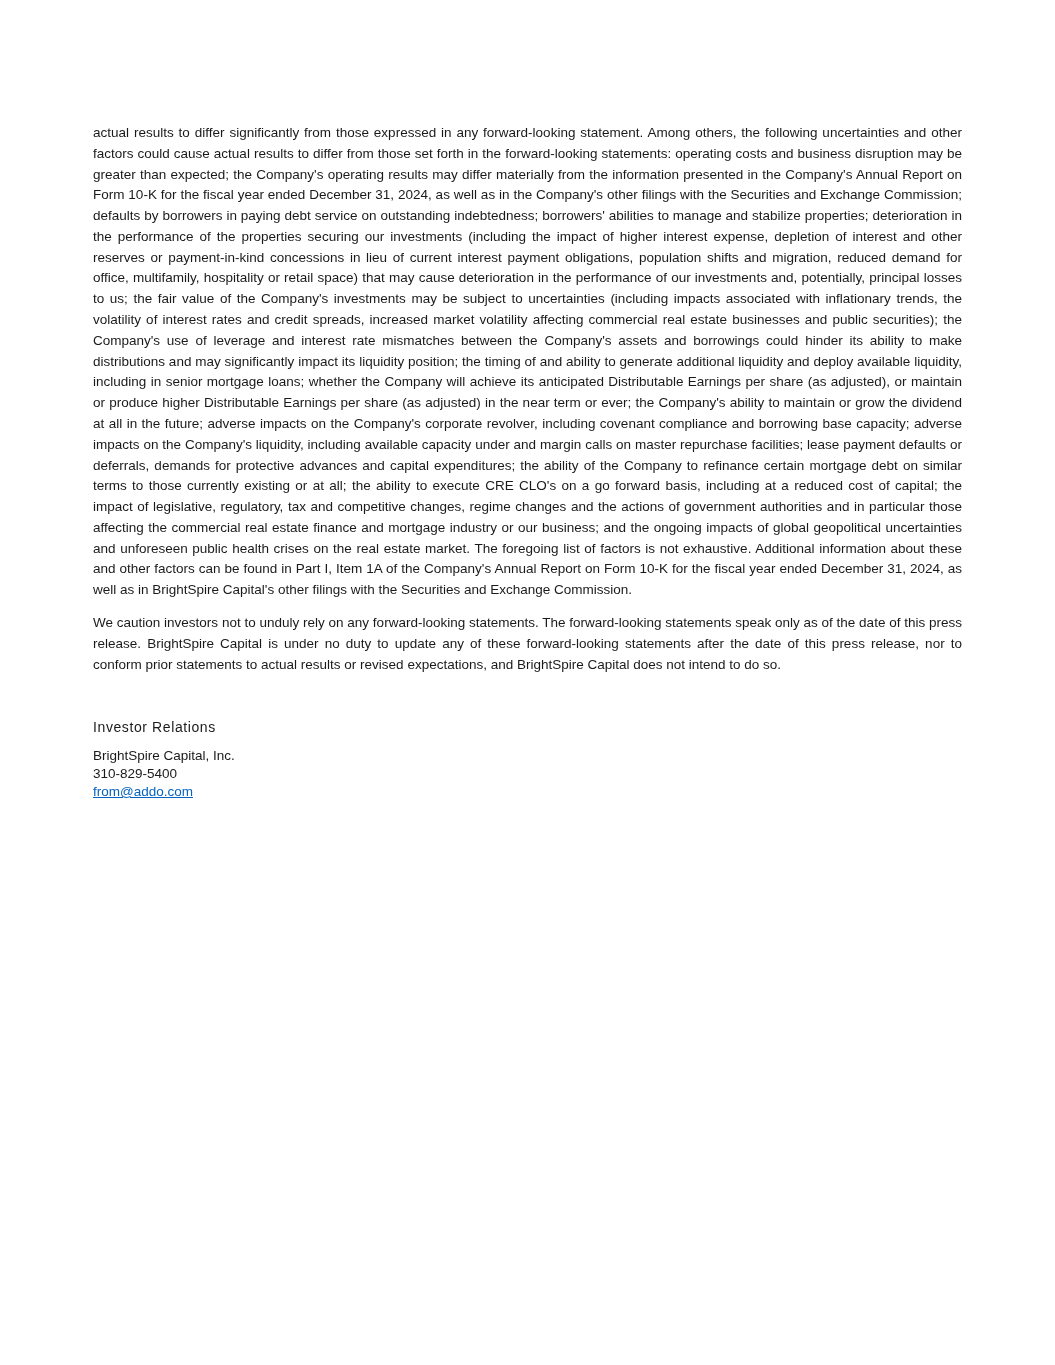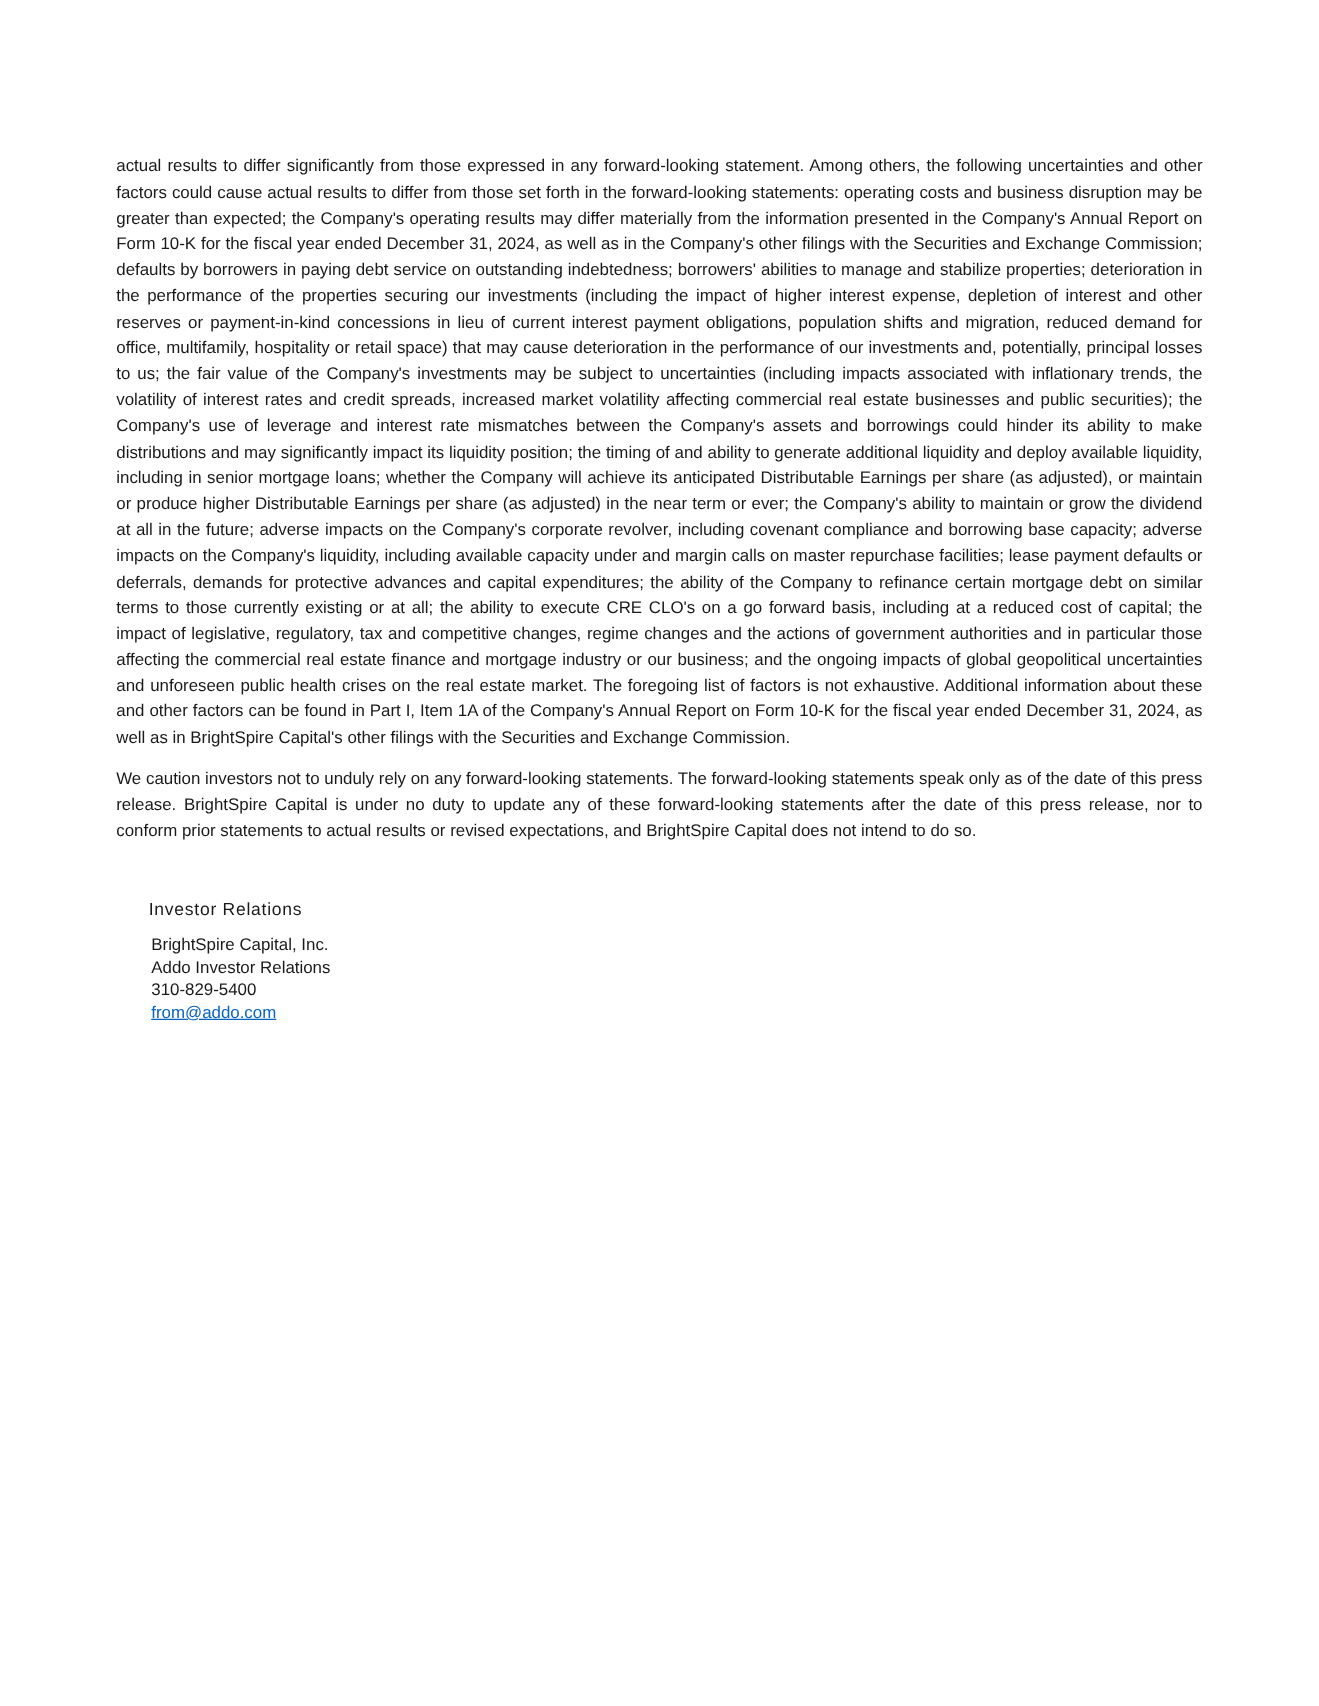--- a/index.html
+++ b/index.html
@@ -29,26 +29,24 @@
     line-height: 1.54;
     text-align: justify;
     margin: 0 0 12px 0;
   }
   .ir-heading {
     font-size: 14px;
     letter-spacing: 0.6px;
     margin-top: 44px;
     margin-bottom: 12px;
     color: #1a1a1a;
-    margin-left: 26px;
   }
   .contact {
     font-size: 13.5px;
     line-height: 1.32;
-    margin-left: 28px;
   }
   .contact-line {
     display: block;
   }
   .email-link {
     color: #0563c1;
     text-decoration: underline;
     cursor: pointer;
   }
 </style>
@@ -59,21 +57,20 @@
   <div class="content">
 
     <p class="para">actual results to differ significantly from those expressed in any forward-looking statement. Among others, the following uncertainties and other factors could cause actual results to differ from those set forth in the forward-looking statements: operating costs and business disruption may be greater than expected; the Company's operating results may differ materially from the information presented in the Company's Annual Report on Form 10-K for the fiscal year ended December 31, 2024, as well as in the Company's other filings with the Securities and Exchange Commission; defaults by borrowers in paying debt service on outstanding indebtedness; borrowers' abilities to manage and stabilize properties; deterioration in the performance of the properties securing our investments (including the impact of higher interest expense, depletion of interest and other reserves or payment-in-kind concessions in lieu of current interest payment obligations, population shifts and migration, reduced demand for office, multifamily, hospitality or retail space) that may cause deterioration in the performance of our investments and, potentially, principal losses to us; the fair value of the Company's investments may be subject to uncertainties (including impacts associated with inflationary trends, the volatility of interest rates and credit spreads, increased market volatility affecting commercial real estate businesses and public securities); the Company's use of leverage and interest rate mismatches between the Company's assets and borrowings could hinder its ability to make distributions and may significantly impact its liquidity position; the timing of and ability to generate additional liquidity and deploy available liquidity, including in senior mortgage loans; whether the Company will achieve its anticipated Distributable Earnings per share (as adjusted), or maintain or produce higher Distributable Earnings per share (as adjusted) in the near term or ever; the Company's ability to maintain or grow the dividend at all in the future; adverse impacts on the Company's corporate revolver, including covenant compliance and borrowing base capacity; adverse impacts on the Company's liquidity, including available capacity under and margin calls on master repurchase facilities; lease payment defaults or deferrals, demands for protective advances and capital expenditures; the ability of the Company to refinance certain mortgage debt on similar terms to those currently existing or at all; the ability to execute CRE CLO's on a go forward basis, including at a reduced cost of capital; the impact of legislative, regulatory, tax and competitive changes, regime changes and the actions of government authorities and in particular those affecting the commercial real estate finance and mortgage industry or our business; and the ongoing impacts of global geopolitical uncertainties and unforeseen public health crises on the real estate market. The foregoing list of factors is not exhaustive. Additional information about these and other factors can be found in Part I, Item 1A of the Company's Annual Report on Form 10-K for the fiscal year ended December 31, 2024, as well as in BrightSpire Capital's other filings with the Securities and Exchange Commission.</p>
 
     <p class="para">We caution investors not to unduly rely on any forward-looking statements. The forward-looking statements speak only as of the date of this press release. BrightSpire Capital is under no duty to update any of these forward-looking statements after the date of this press release, nor to conform prior statements to actual results or revised expectations, and BrightSpire Capital does not intend to do so.</p>
 
     <div class="ir-heading">Investor Relations</div>
 
     <div class="contact">
       <span class="contact-line">BrightSpire Capital, Inc.</span>
-      <span class="contact-line">Addo Investor Relations</span>
       <span class="contact-line">310-829-5400</span>
       <span class="contact-line">
         <a class="email-link">from@addo.com</a>
       </span>
     </div>
 
   </div>
 </div>
 
 </body></html>

